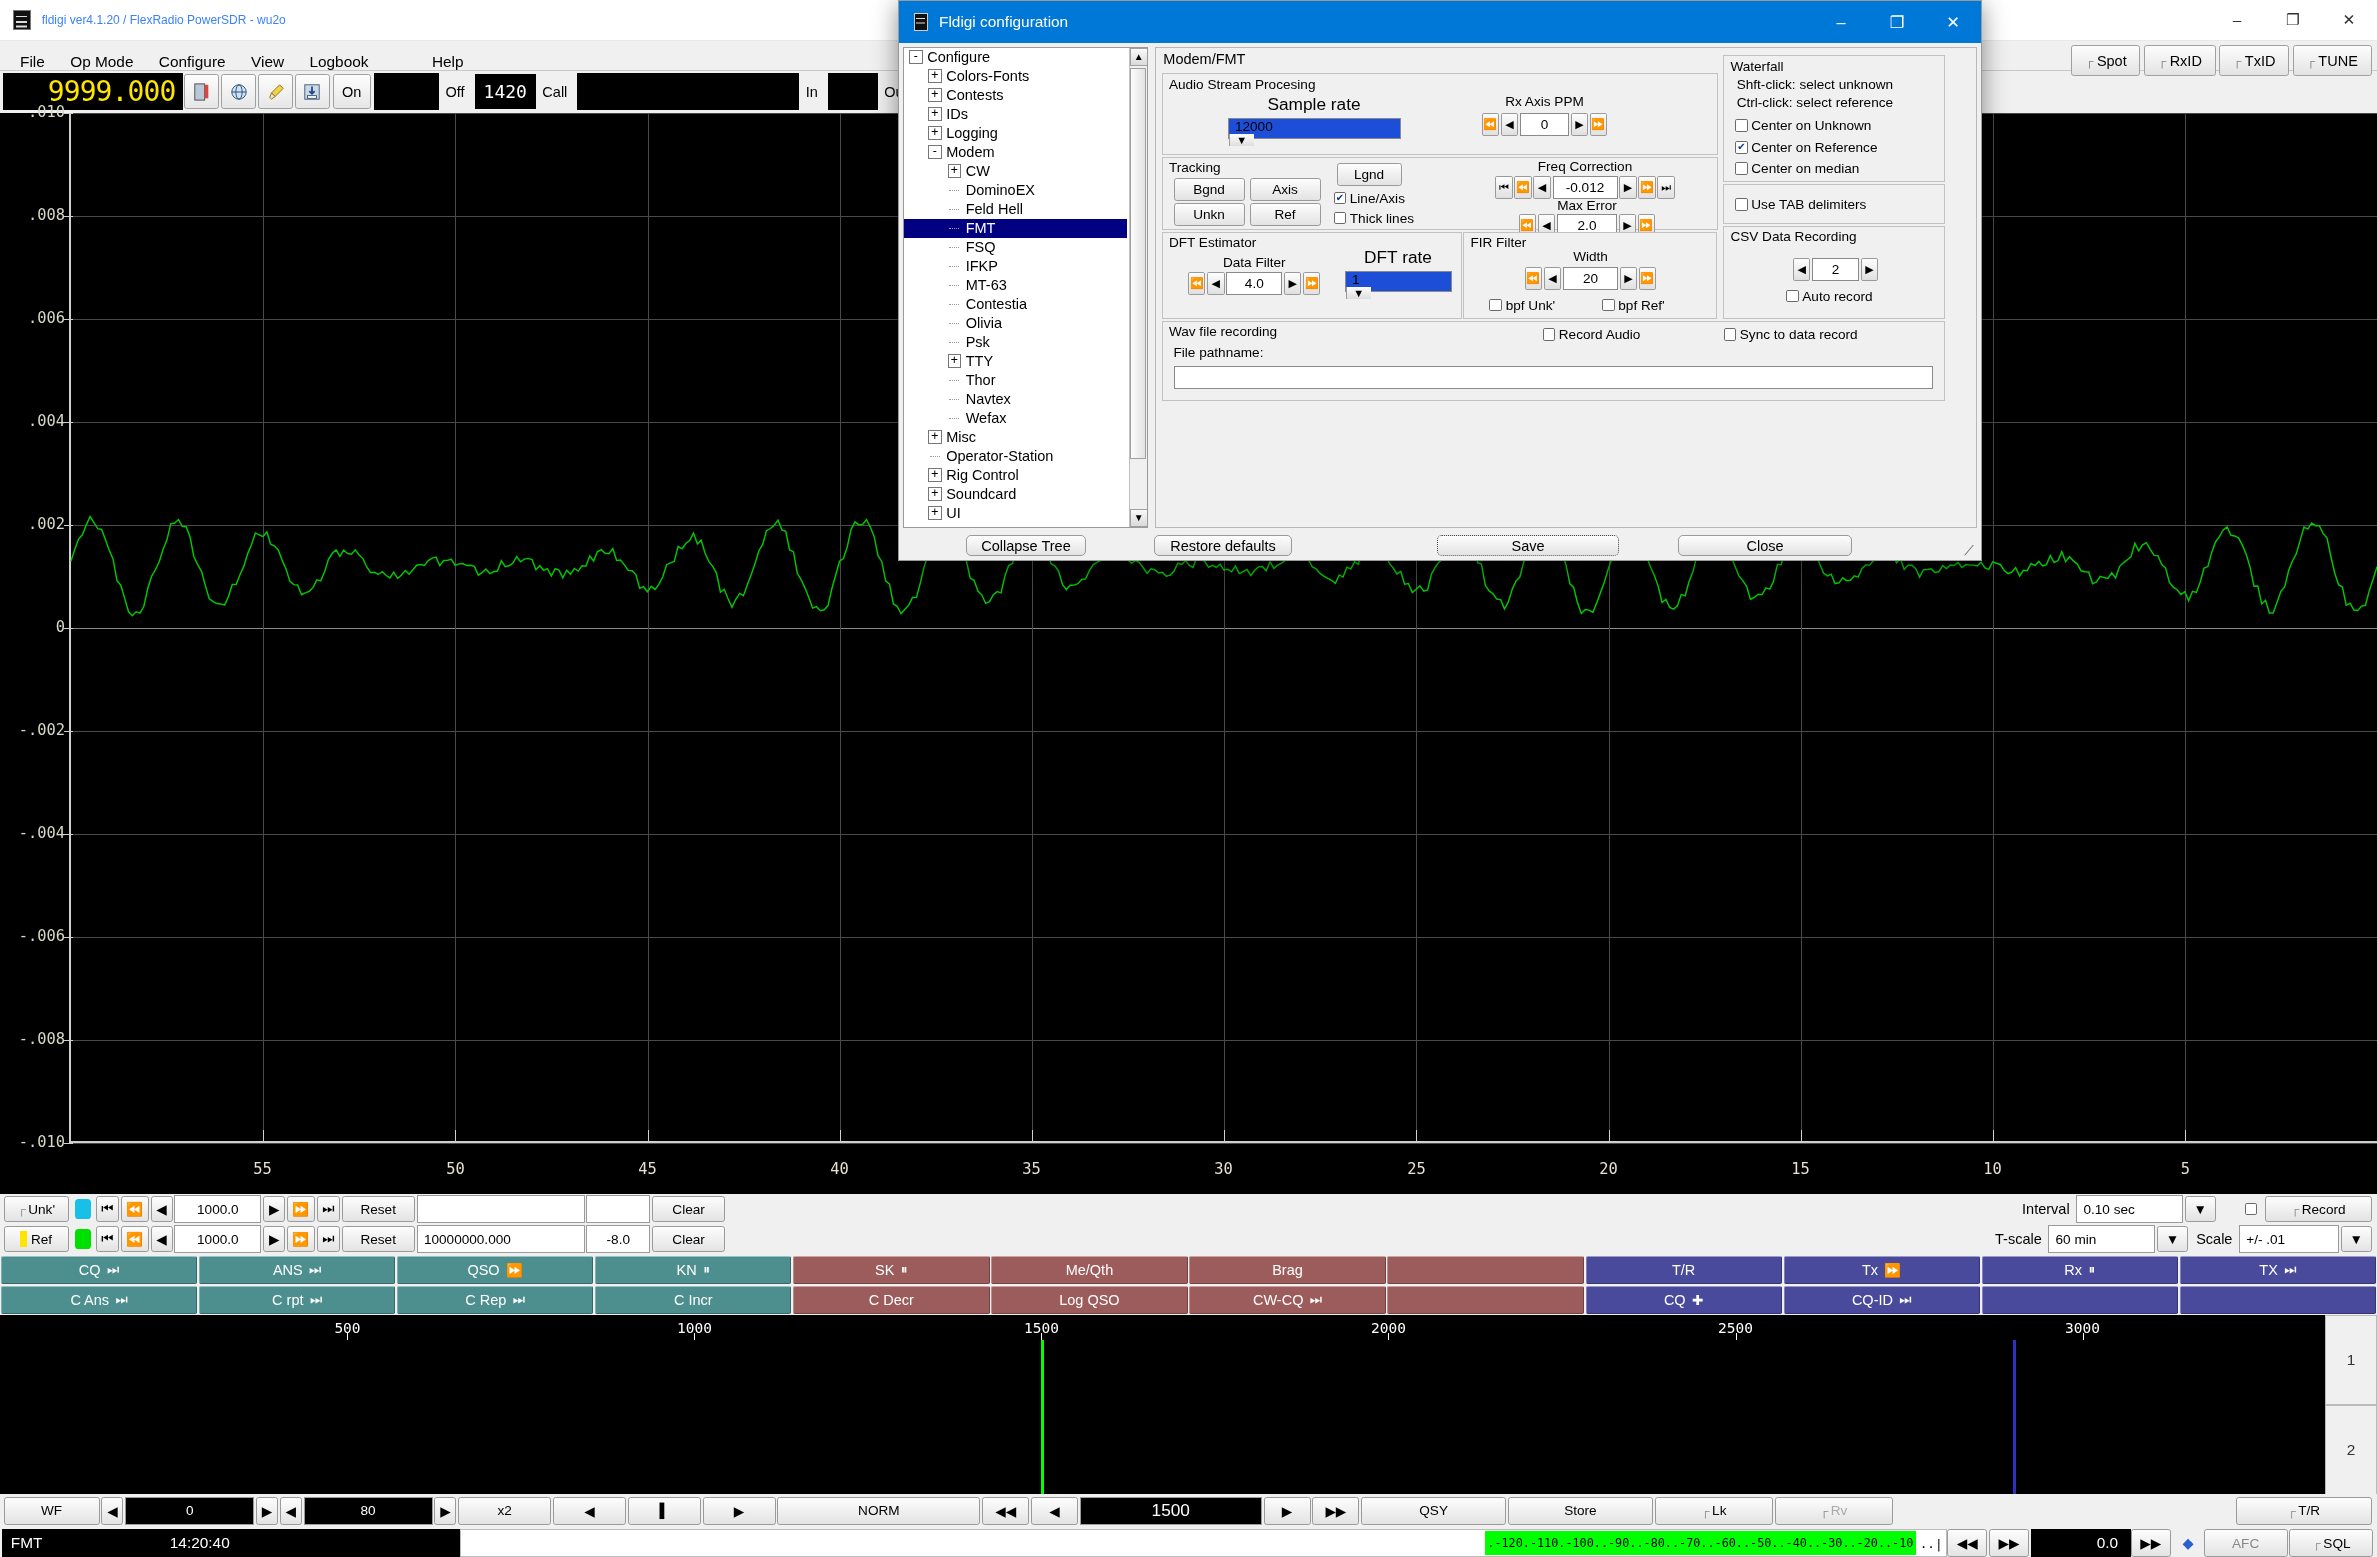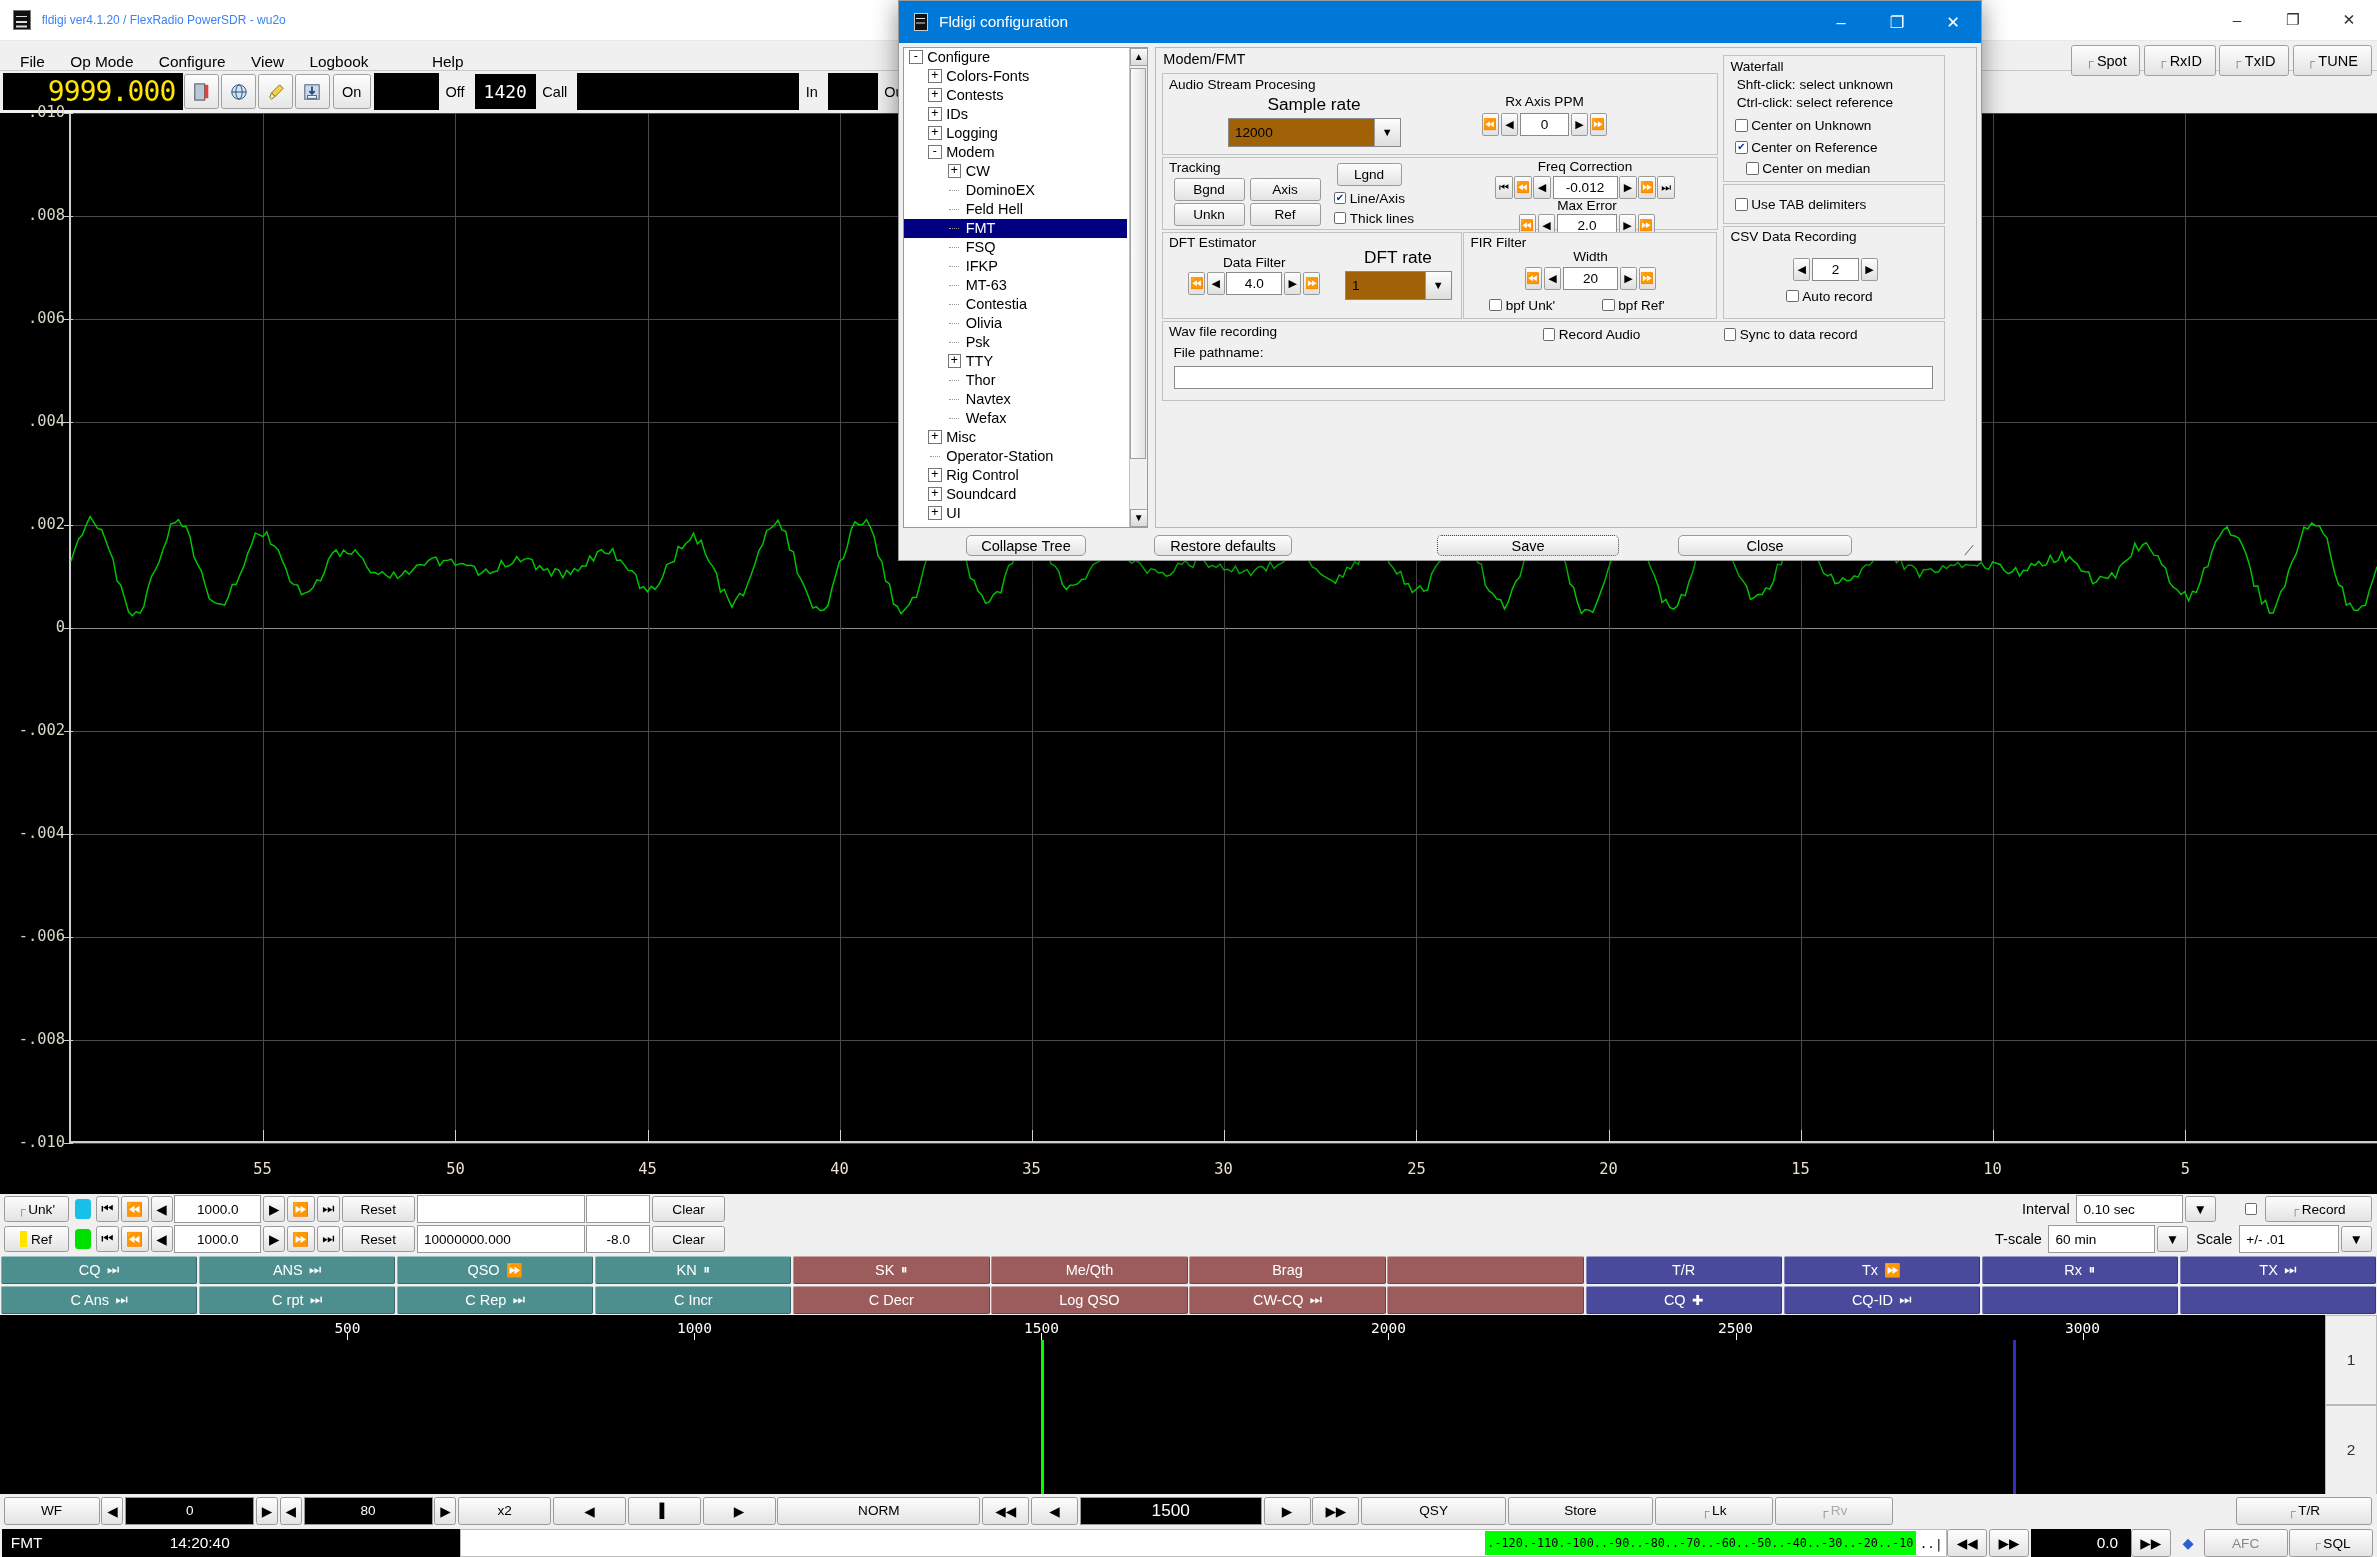--- a/index.html
+++ b/index.html
@@ -292,21 +292,21 @@
   .chk { display:flex; align-items:center; gap:3.6px; font-size:13.6px; color:#000; }
   .chkbox {
     width: 12.7px; height: 12.7px; border: 0.9px solid #6a6a6a; background:#fff;
     display:inline-flex; align-items:center; justify-content:center;
     flex: 0 0 12.7px; border-radius: 1.8px;
   }
   .chkbox.on::after {
     content: "\2714"; font-size: 10px; color: #003399; line-height:1;
   }
   .combo {
-    display:flex; height: 29px; border: 0.9px solid #8a8a8a; background:#a16207;
+    display:flex; height: 21px; border: 0.9px solid #8a8a8a; background:#1d4ed8;flex-direction:column;
   }
   .combo-val { flex:1; display:flex; align-items:center; padding-left:6.4px; font-size:13.6px;}
   .combo-arrow {
     width: 25.4px; background: linear-gradient(#fdfdfd,#dedede);
     border-left: 0.9px solid #9a9a9a; display:flex; align-items:center;
     justify-content:center; font-size: 11px;
   }
   .textfield {
     height: 23.6px; background: #fff; border: 0.9px solid #8a8a8a; width: 100%;
   }
@@ -964,21 +964,21 @@
             <div>Ctrl-click: select reference</div>
           </div>
           <div class="chk" style="position:absolute;left:11px;top:62px">
             <span class="chkbox"></span>
             <span>Center on Unknown</span>
           </div>
           <div class="chk" style="position:absolute;left:11px;top:84px">
             <span class="chkbox on"></span>
             <span>Center on Reference</span>
           </div>
-          <div class="chk" style="position:absolute;left:22px;top:105px">
+          <div class="chk" style="position:absolute;left:11px;top:105px">
             <span class="chkbox"></span>
             <span>Center on median</span>
           </div>
         </div>
 
         <div class="grp" style="left:567px; top:136px; width:222px; height:40px;">
           <div class="chk" style="position:absolute;left:11px;top:12.7px">
             <span class="chkbox"></span>
             <span>Use TAB delimiters</span>
           </div>

